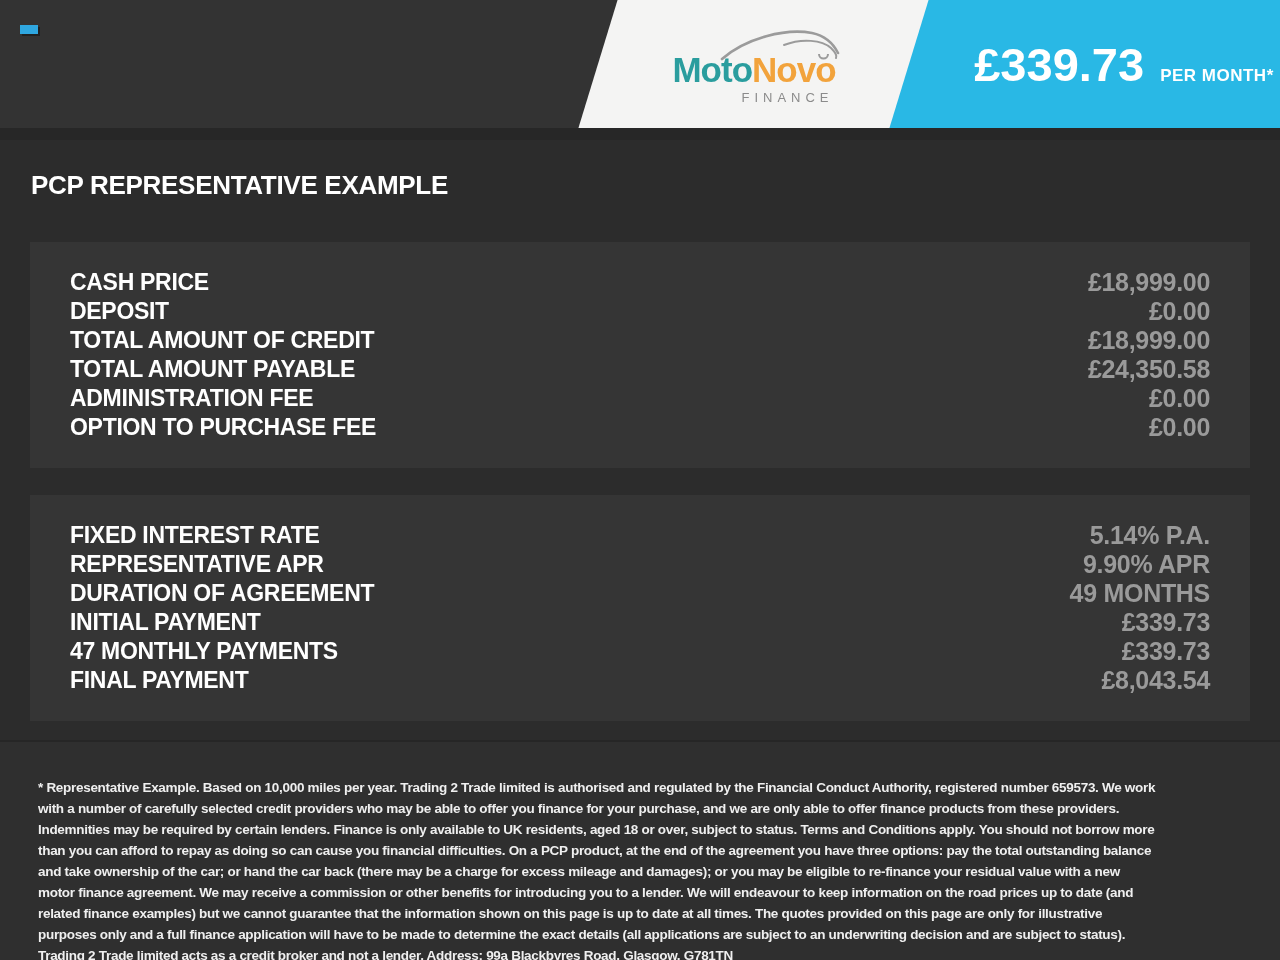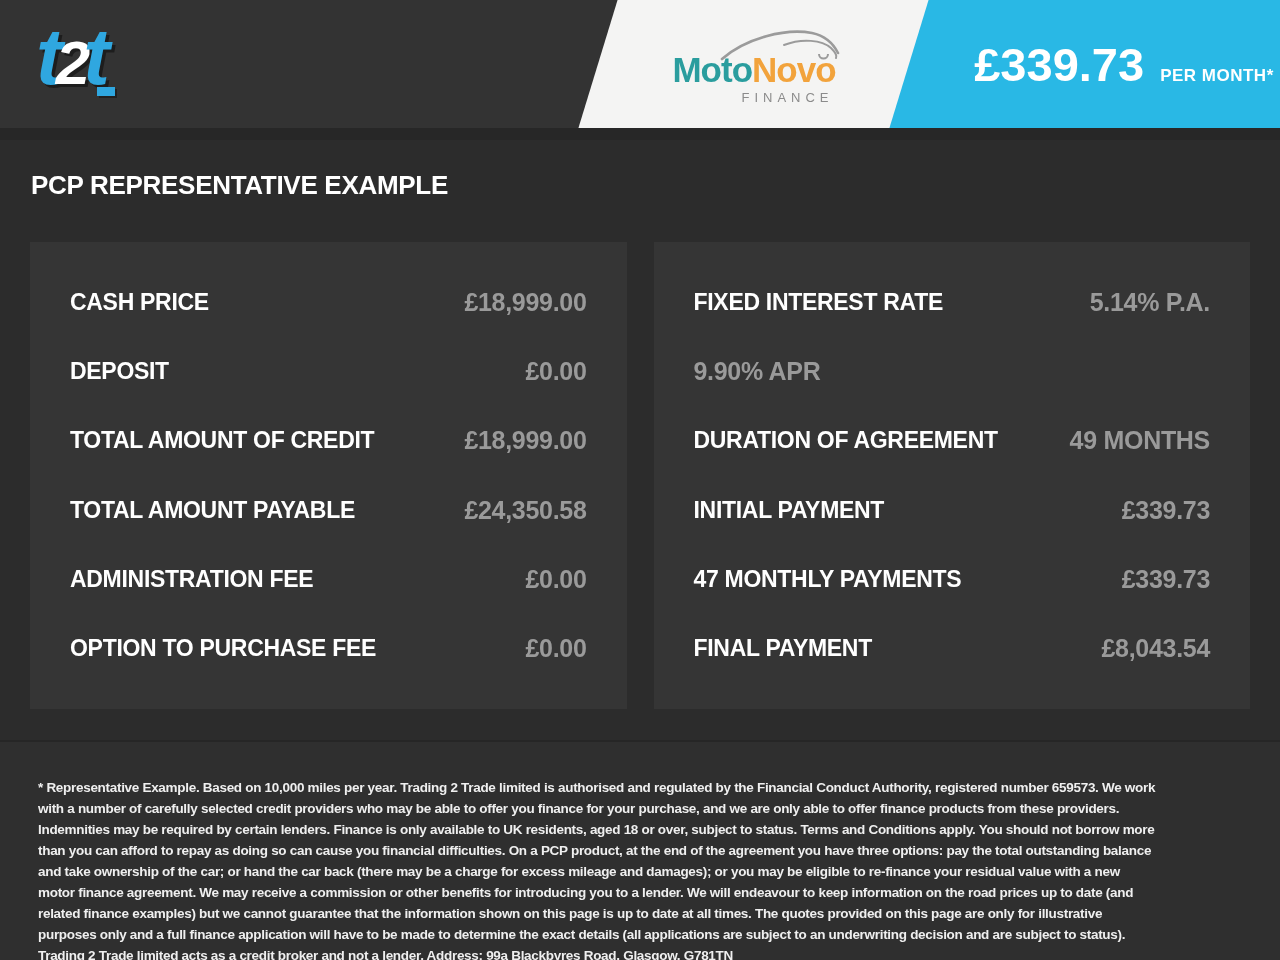--- a/index.html
+++ b/index.html
@@ -51,21 +51,21 @@
 
   .header-divider{height:12px;background:#272727;}
 
   
   .main{height:600px;background:#2c2c2c;}
   .page-title{
     margin:0;padding:30px 12px 0 31px;
     font-size:26px;font-weight:700;color:#ffffff;letter-spacing:-.3px;
     font-stretch:condensed;
   }
-  .panels{display:flex;gap:27px;margin:41px 30px 0;height:467px;}
+  .panels{display:flex;gap:27px;margin:41px 30px 0;height:467px;flex-direction:column;}
   .panel{flex:1;background:#353535;padding:26px 40px;box-sizing:border-box;
     display:flex;flex-direction:column;}
   .frow{flex:1;display:flex;justify-content:space-between;align-items:center;}
   .frow .lbl{font-size:23px;font-weight:700;color:#ffffff;letter-spacing:-.3px;
     font-stretch:condensed;}
   .frow .val{font-size:25px;font-weight:700;color:#9a9a9a;letter-spacing:-.3px;
     font-stretch:condensed;}
 
   
   .footer{height:220px;background:#2f2f2f;border-top:2px solid #262626;
@@ -75,21 +75,20 @@
     font-size:13.5px;line-height:21px;font-weight:700;
     color:#efefef;letter-spacing:-.3px;font-stretch:condensed;
   }
 </style>
 </head>
 <body>
 
 <header class="header">
 
   <div class="t2t">
-    <div class="t2t-main"><span>t</span><span class="digit">2</span><span>t</span></div>
     <div class="suffix-wrap">
       <div class="logo-underline"></div>
     </div>
   </div>
 
   <div class="band band-white">
     <div class="band-inner">
       <div class="mn-logo">
         <svg class="mn-car" width="132" height="40" viewBox="0 0 132 40">
           <path d="M4 34 C28 13, 68 3, 94 8 C108 11, 116 20, 120 28" stroke="#9b9b9b" stroke-width="2.6" fill="none" stroke-linecap="round"></path>
@@ -146,20 +145,21 @@
         <span class="val">£0.00</span>
       </div>
     </section>
 
     <section class="panel">
       <div class="frow">
         <span class="lbl">FIXED INTEREST RATE</span>
         <span class="val">5.14% P.A.</span>
       </div>
       <div class="frow">
+        <span class="lbl">REPRESENTATIVE APR</span>
         <span class="val">9.90% APR</span>
       </div>
       <div class="frow">
         <span class="lbl">DURATION OF AGREEMENT</span>
         <span class="val">49 MONTHS</span>
       </div>
       <div class="frow">
         <span class="lbl">INITIAL PAYMENT</span>
         <span class="val">£339.73</span>
       </div>

